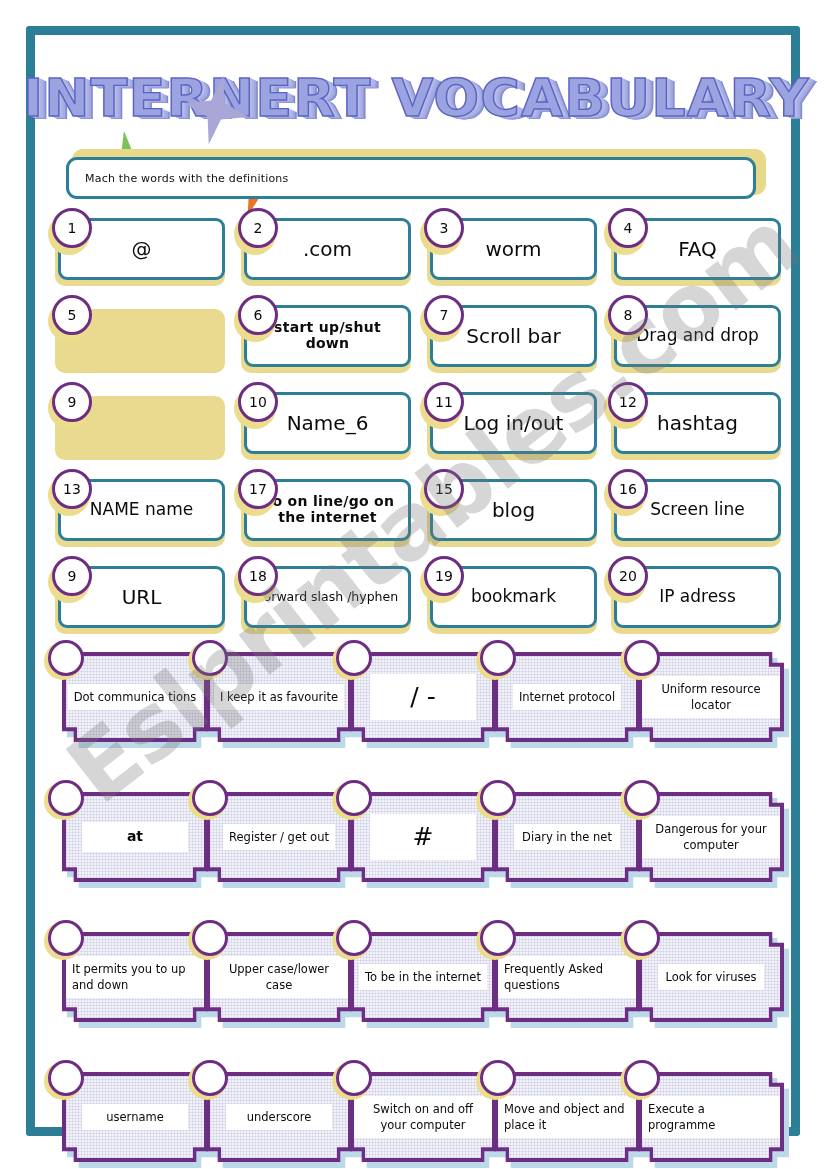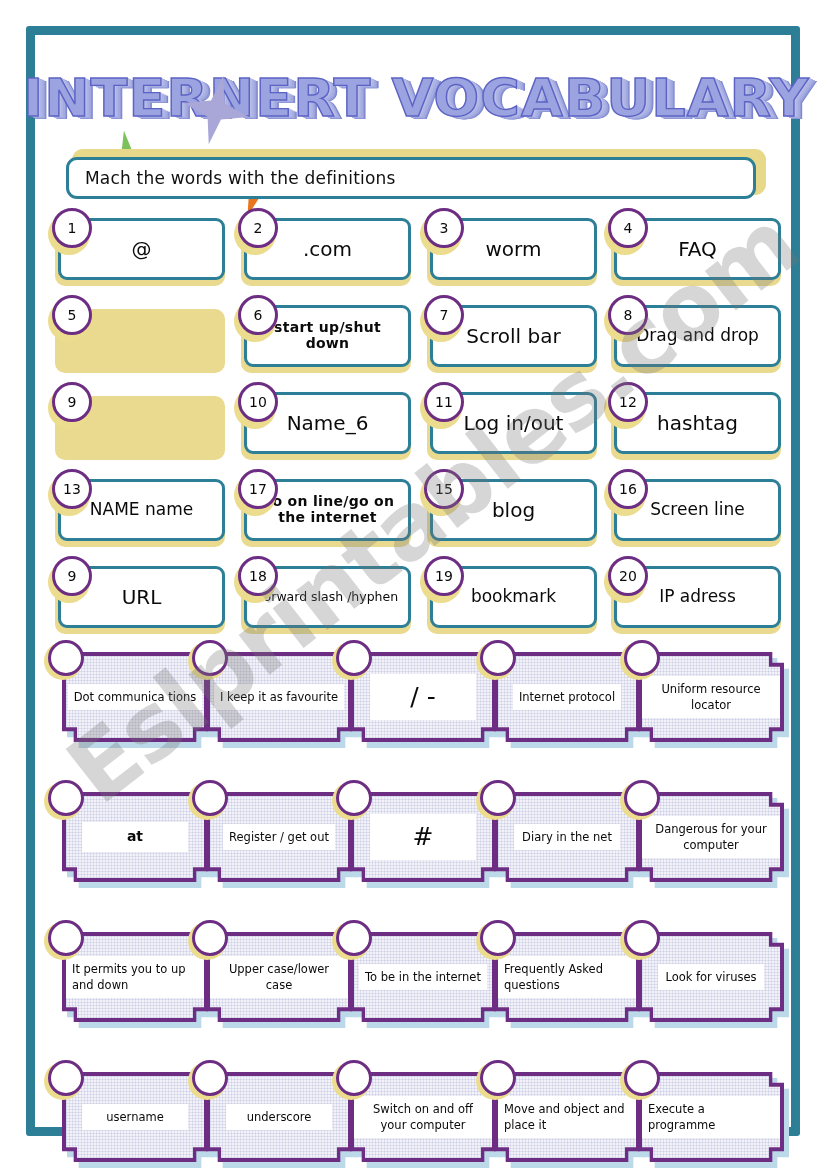--- a/index.html
+++ b/index.html
@@ -106,21 +106,21 @@
     background: #ffffff;
     border: 3px solid #2c7f96;
     border-radius: 11px;
     box-sizing: border-box;
     display: flex;
     align-items: center;
   }
   .instr-text {
     padding-left: 16px;
     font-family: "DejaVu Sans", sans-serif;
-    font-size: 17px;
+    font-size: 11px;
     color: #101010;
     letter-spacing: .2px;
   }
 
   
   .word-grid {
     position: absolute;
     left: 50px;
     top: 216px;
     width: 746px;

